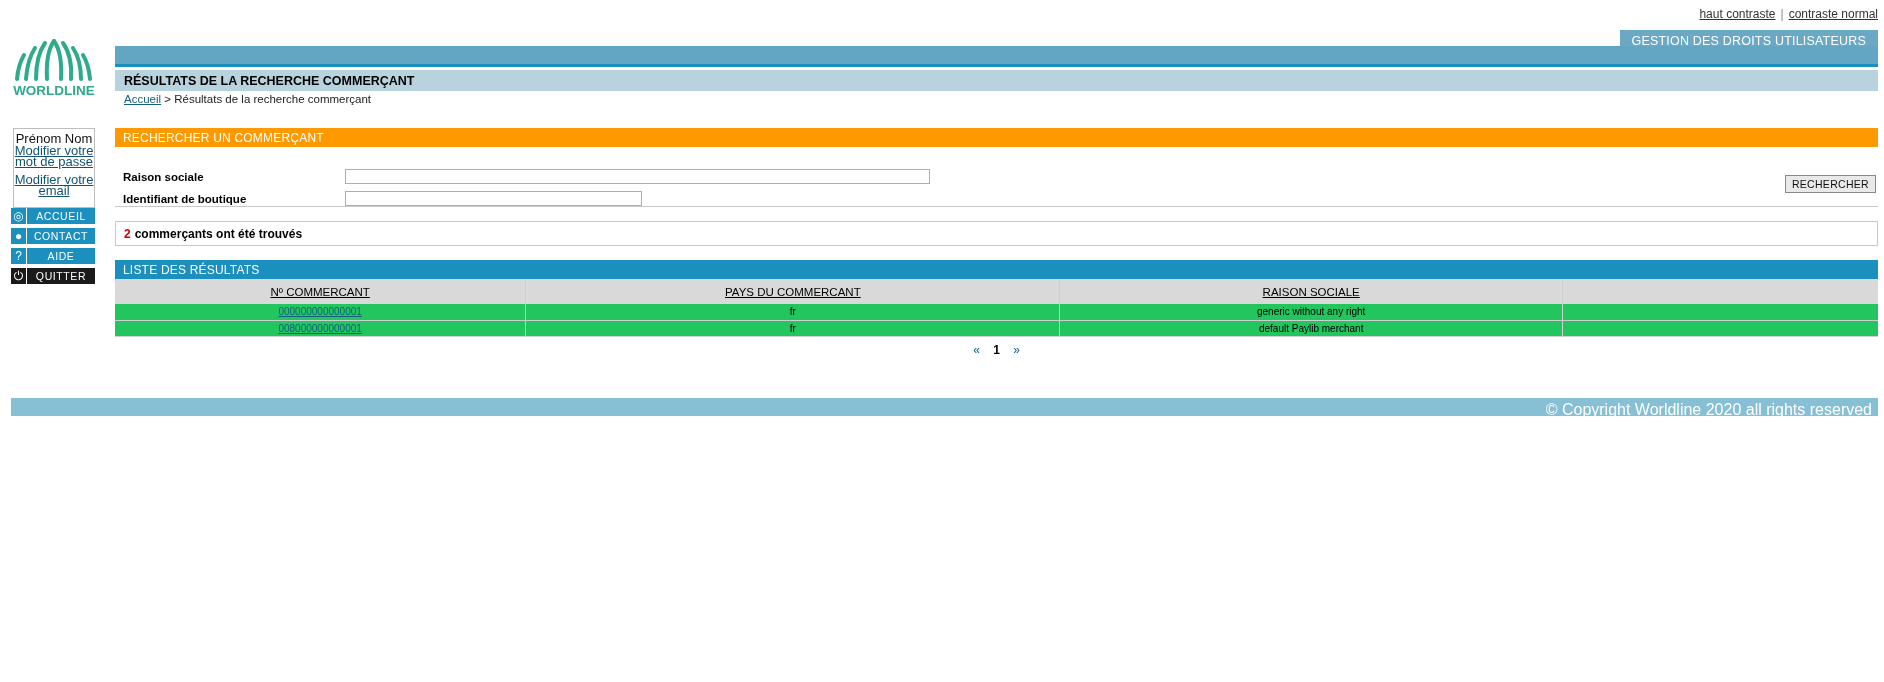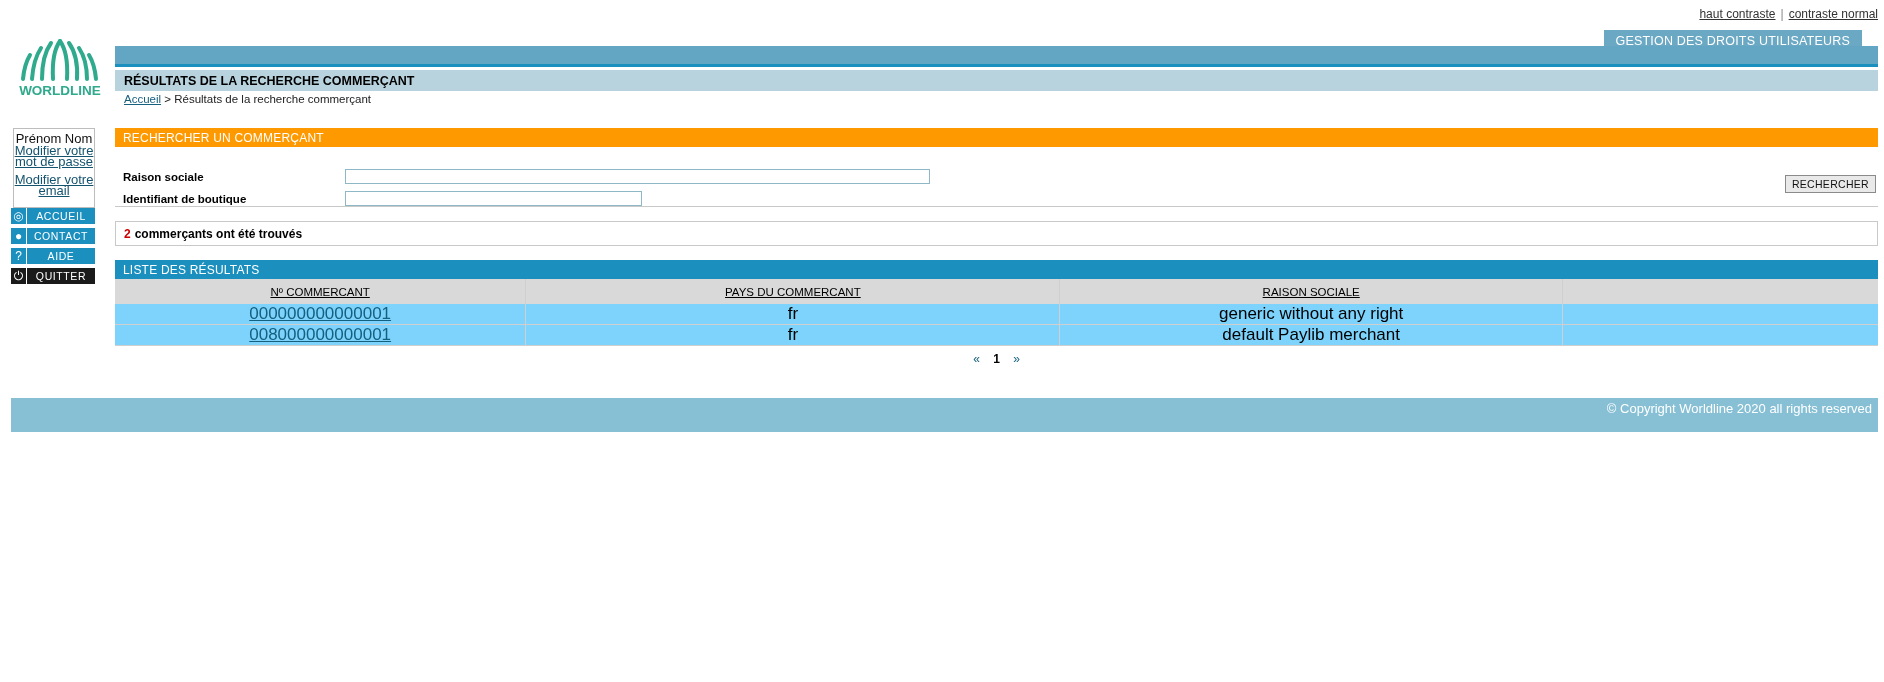--- a/index.html
+++ b/index.html
@@ -18,29 +18,29 @@
   .contrast-links {
     position: absolute; top: 7px; right: 6px;
     font-size: 12px; color: #444;
     display: flex; align-items: center; gap: 5px;
   }
   .contrast-links a { color: #333; text-decoration: underline; }
   .contrast-sep { color: #888; }
 
   
   .app-tab {
-    position: absolute; top: 30px; right: 22px;
+    position: absolute; top: 30px; right: 6px;
     background: #6aa8c4; color: #ffffff;
     font-size: 12.5px; letter-spacing: .2px;
     padding: 4px 12px 5px 12px;
     white-space: nowrap;
   }
 
   
-  .logo { position: absolute; left: 17px; top: 33px; width: 86px; height: 66px; }
+  .logo { position: absolute; left: 11px; top: 33px; width: 86px; height: 66px; }
   .logo svg { display:block; }
 
   
   .band-top {
     position: absolute; left: 115px; top: 46px;
     width: 1763px; height: 21px;
     background: #63a6c3;
     border-bottom: 3px solid #1b8fbe;
   }
   .title-band {
@@ -122,44 +122,44 @@
   .count-num { color: #cc0000; margin-right: 4px; }
 
   
   table.results { width: 100%; border-collapse: collapse; }
   table.results th {
     background: #d9d9d9; font-size: 11.5px; font-weight: normal;
     height: 25px; padding: 0;
   }
   table.results th span { text-decoration: underline; }
   table.results td {
-    height: 16px; font-size: 17px; text-align: center;
+    height: 16px; font-size: 10px; text-align: center;
     border-bottom: 1px solid #cfcfcf; padding: 0;
-    background: #7dd3fc;
+    background: #22c55e;
   }
   table.results td.cell-id a { color: #15607f; text-decoration: underline; }
   .col-a { width: 23.3%; }
   .col-b { width: 30.3%; border-left: 1px solid #cfcfcf; }
   .col-c { width: 28.5%; border-left: 1px solid #cfcfcf; }
   .col-d { width: 17.9%; border-left: 1px solid #cfcfcf; }
 
   .pager {
     text-align: center; font-size: 12px; padding-top: 6px; height: 22px;
   }
   .pager a { color: #15607f; text-decoration: none; margin: 0 5px; }
   .pager .cur { font-weight: bold; margin: 0 5px; }
 
   .back-row { text-align: right; padding-top: 14px; }
 
   
   .footer {
     position: absolute; left: 11px; top: 398px;
-    width: 1867px; height: 34px;
+    width: 1867px; height: 18px;
     background: #87c0d5; color: #ffffff;
-    font-size: 13px; text-align: right;
+    font-size: 16px; text-align: right;
     padding: 3px 6px 0 0;
   }
 </style>
 </head>
 <body>
 
 <div class="page">
 
   <div class="contrast-links">
     <a href="#">haut contraste</a>

